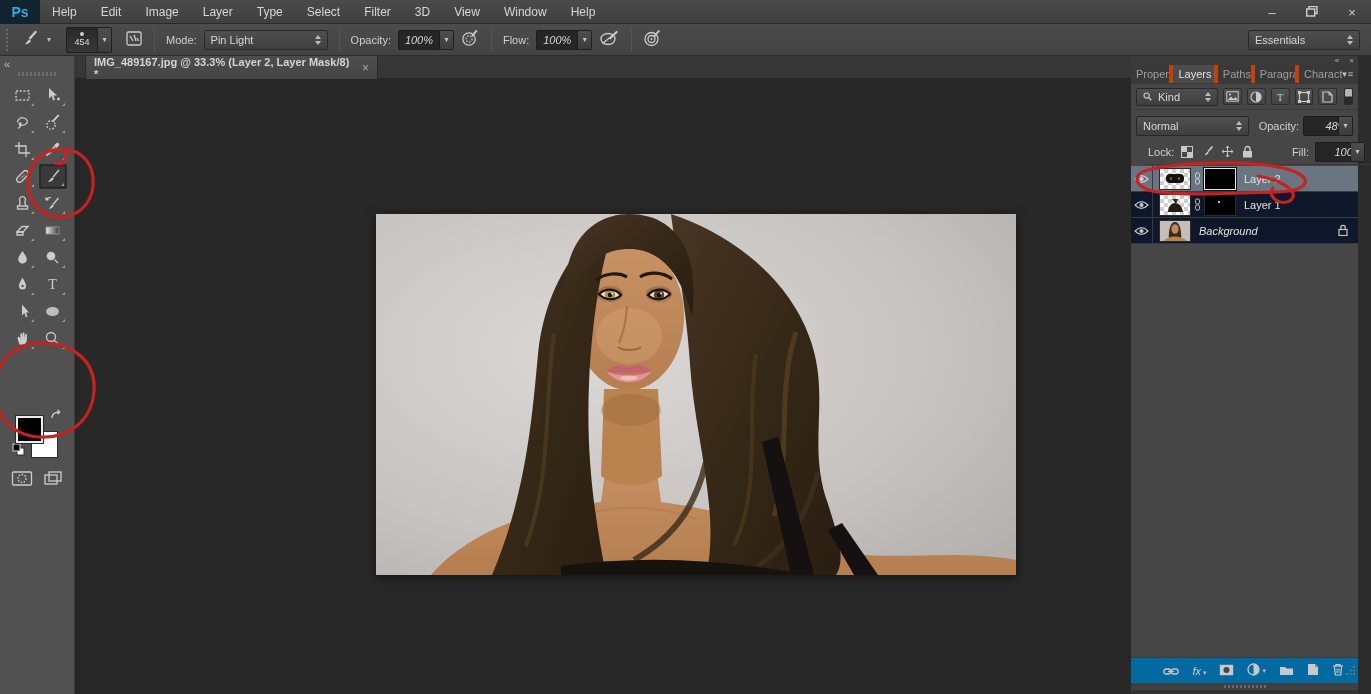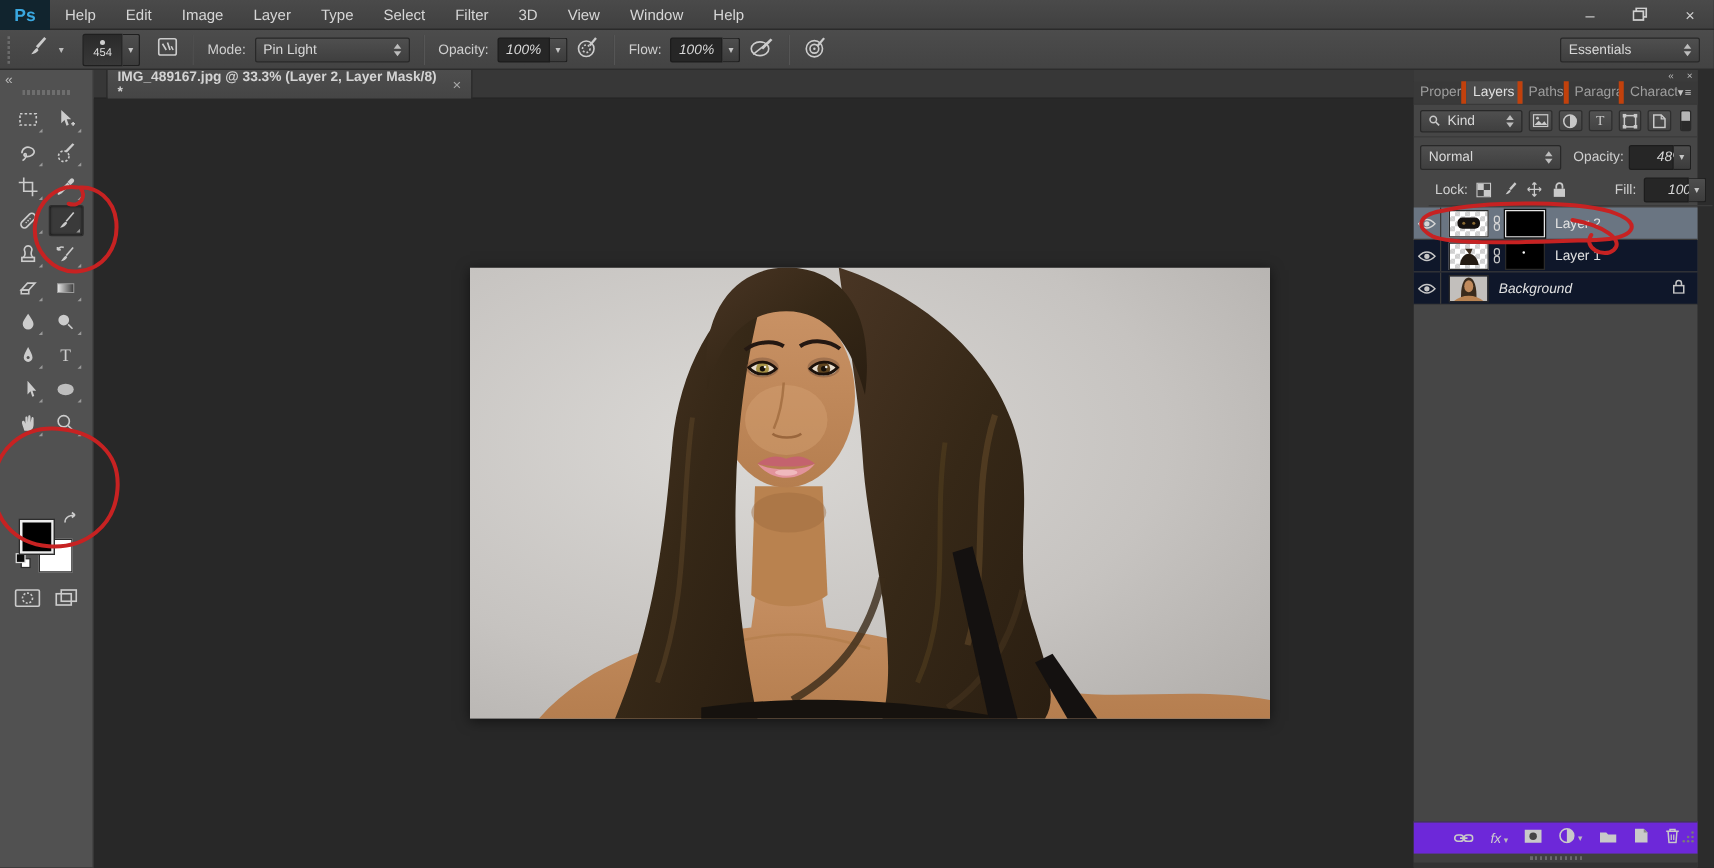--- a/index.html
+++ b/index.html
@@ -121,21 +121,21 @@
     background-position:0 0,4px 4px; background-size:8px 8px; }
   .chain { margin:0 2px; display:flex; align-items:center; }
   .mask { width:32px; height:22px; background:#000; border:1px solid #2a2a2a; position:relative; }
   .mask.msel { border:1px solid #e6e6e6; outline:1px solid #111; }
   .mask .pin { position:absolute; left:13px; top:6px; width:2px; height:2px; background:#fff; border-radius:50%; }
   .lname { margin-left:8px; }
   .lname.italic { font-style:italic; }
   .locklock { margin-left:auto; margin-right:10px; }
 
   #dock-bottombar { position:absolute; left:0; top:601px; width:227px; height:26px; border-top:1px solid #3a3a3a;
-                    background:#6d28d9; display:flex; align-items:center; justify-content:flex-end; gap:13px;
+                    background:#0369a1; display:flex; align-items:center; justify-content:flex-end; gap:13px;
                     padding-right:14px; color:#c9c9c9; }
   #fx-label { font-size:11px; font-style:italic; color:#cfcfcf; }
   #dock-grip { position:absolute; left:0; top:627px; width:227px; height:7px; background:#404040; }
   #dock-grip .dots { margin:2px auto 0; width:42px; height:3px;
                      background:repeating-linear-gradient(90deg,#6a6a6a 0 2px, transparent 2px 4px); }
   #dock-dark { position:absolute; left:0; top:634px; width:227px; height:4px; background:#333; }
   #corner-grip { position:absolute; right:2px; top:606px; }
 
   
   #annotations { position:absolute; left:0; top:0; width:1371px; height:694px; pointer-events:none; z-index:60; }

